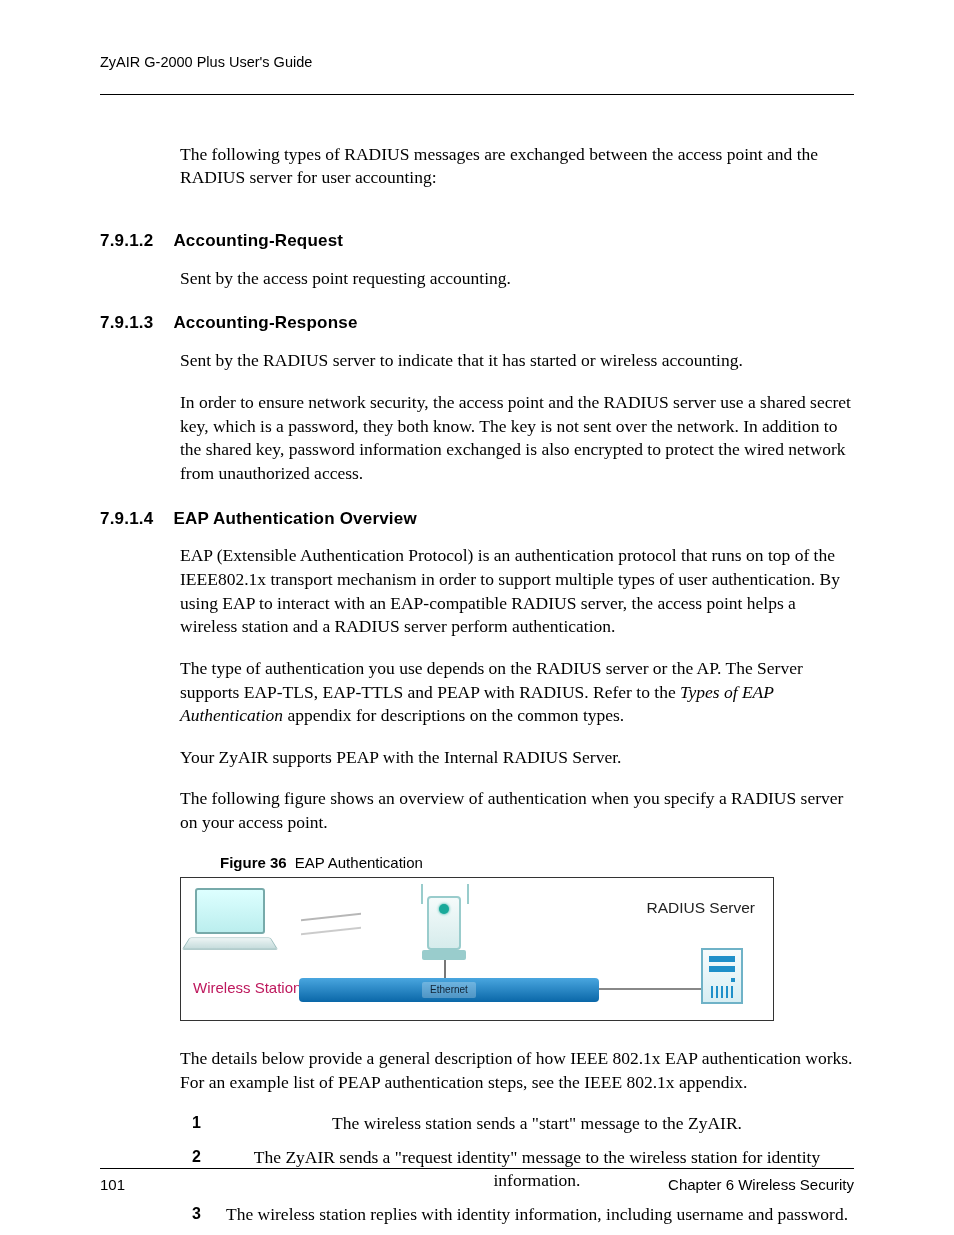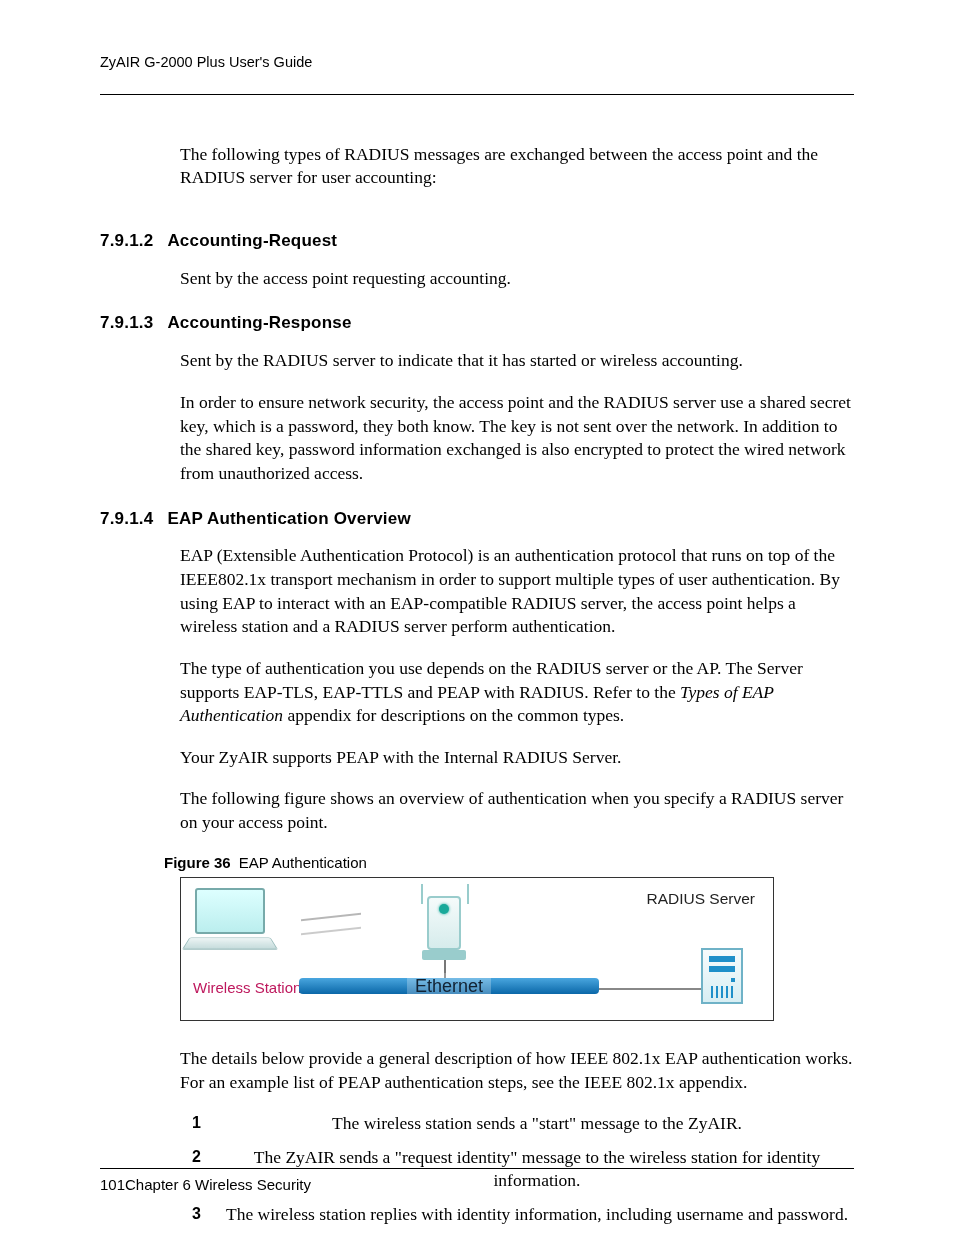--- a/index.html
+++ b/index.html
@@ -29,25 +29,25 @@
   }
   .body-para.tight { margin-bottom: 40px; }
   h3.section-heading {
     font-family: Arial, Helvetica, sans-serif;
     font-weight: bold;
     font-size: 17px;
     margin-top: 22px;
     margin-bottom: 14px;
     letter-spacing: 0.2px;
   }
-  .section-num { display: inline-block; margin-right: 14px; }
+  .section-num { display: inline-block; margin-right: 20px; }
   .figure-caption {
     font-family: Arial, Helvetica, sans-serif;
     font-size: 15px;
-    margin-left: 64px;
+    margin-left: 120px;
     margin-top: 12px;
     margin-bottom: 4px;
   }
   .figure-caption .fig-num { font-weight: bold; margin-right: 8px; }
   .figure-box {
     margin-left: 80px;
     width: 594px;
     height: 144px;
     border: 1px solid #333;
     position: relative;
@@ -79,48 +79,49 @@
   }
   .footer {
     position: absolute;
     bottom: 40px;
     left: 100px;
     right: 100px;
     border-top: 1.5px solid #000;
     padding-top: 6px;
     font-size: 15px;
     display: flex;
+    justify-content: space-between;
     font-family: Arial, Helvetica, sans-serif;
   }
   .italic { font-style: italic; }
 
   
   .laptop { position:absolute; left:14px; top:10px; }
   .laptop-screen { width:70px; height:46px; border:2px solid #7aa; border-radius:3px; background:linear-gradient(#dff,#bee); }
   .laptop-base { width:88px; height:14px; background:linear-gradient(#eef5f5,#c6dcdc); margin-top:2px; margin-left:-9px; border-radius:2px; transform:perspective(40px) rotateX(30deg); border:1px solid #9bb; }
   .ws-label { position:absolute; left:12px; top:100px; font-family:Arial,Helvetica,sans-serif; font-size:15px; color:#be185d; }
   .radio1 { position:absolute; left:120px; top:38px; width:60px; height:16px; border-top:2px solid #888; border-bottom:2px solid #aaa; transform:skewY(-6deg); opacity:.6; }
   .ap { position:absolute; left:246px; top:18px; }
   .ap-body { width:34px; height:54px; border:2px solid #9cc; border-radius:4px; background:linear-gradient(#f5fbfb,#d6ecec); position:relative; }
   .ap-led { position:absolute; top:6px; left:50%; transform:translateX(-50%); width:10px;height:10px;border-radius:50%; background:#19a99a; box-shadow:0 0 3px #19a99a; }
   .ap-stand { width:44px; height:10px; margin-left:-5px; background:#9cc; border-radius:2px; }
   .ap-ant1 { position:absolute; left:240px; top:6px; width:2px; height:20px; background:#9cc; }
   .ap-ant2 { position:absolute; left:286px; top:6px; width:2px; height:20px; background:#9cc; }
   .ap-line { position:absolute; left:263px; top:82px; width:2px; height:18px; background:#777; }
-  .eth-bar { position:absolute; left:118px; top:100px; width:300px; height:16px; border-radius:4px; background:linear-gradient(#49a6df,#0a67a8); display:flex; align-items:center; justify-content:center; color:#0b3552; font-family:Arial,Helvetica,sans-serif; font-size:18px; }
+  .eth-bar { position:absolute; left:118px; top:100px; width:300px; height:24px; border-radius:4px; background:linear-gradient(#49a6df,#0a67a8); display:flex; align-items:center; justify-content:center; color:#0b3552; font-family:Arial,Helvetica,sans-serif; font-size:10px; }
   .eth-label-text{ background:rgba(255,255,255,.25); padding:1px 8px; border-radius:2px; color:#123; }
   .wire { position:absolute; left:418px; top:110px; width:110px; height:2px; background:#888; }
   .server { position:absolute; right:30px; top:70px; }
   .srv-body { width:42px; height:56px; background:linear-gradient(#f7fbfc,#d8eef3); border:2px solid #6fb2c7; position:relative; }
   .srv-bar1 { position:absolute; top:6px; left:6px; right:6px; height:6px; background:#1f8fc9; }
   .srv-bar2 { position:absolute; top:16px; left:6px; right:6px; height:6px; background:#1f8fc9; }
   .srv-dot { position:absolute; top:28px; right:6px; width:4px;height:4px; background:#1f8fc9; }
   .srv-vents { position:absolute; bottom:4px; left:8px; right:8px; height:12px;
     background:repeating-linear-gradient(90deg,#1f8fc9 0 2px, transparent 2px 5px); }
-  .rs-label { position:absolute; right:18px; top:11px; font-family:Arial,Helvetica,sans-serif; font-size:15.5px; color:#222; }
+  .rs-label { position:absolute; right:18px; top:20px; font-family:Arial,Helvetica,sans-serif; font-size:15.5px; color:#222; }
 </style>
 </head>
 <body>
 
 <div class="header-line">
   <span class="header-text">ZyAIR G-2000 Plus User's Guide</span>
 </div>
 
 <p class="body-para tight">The following types of RADIUS messages are exchanged between the access point and the RADIUS server for user accounting:</p>
 

